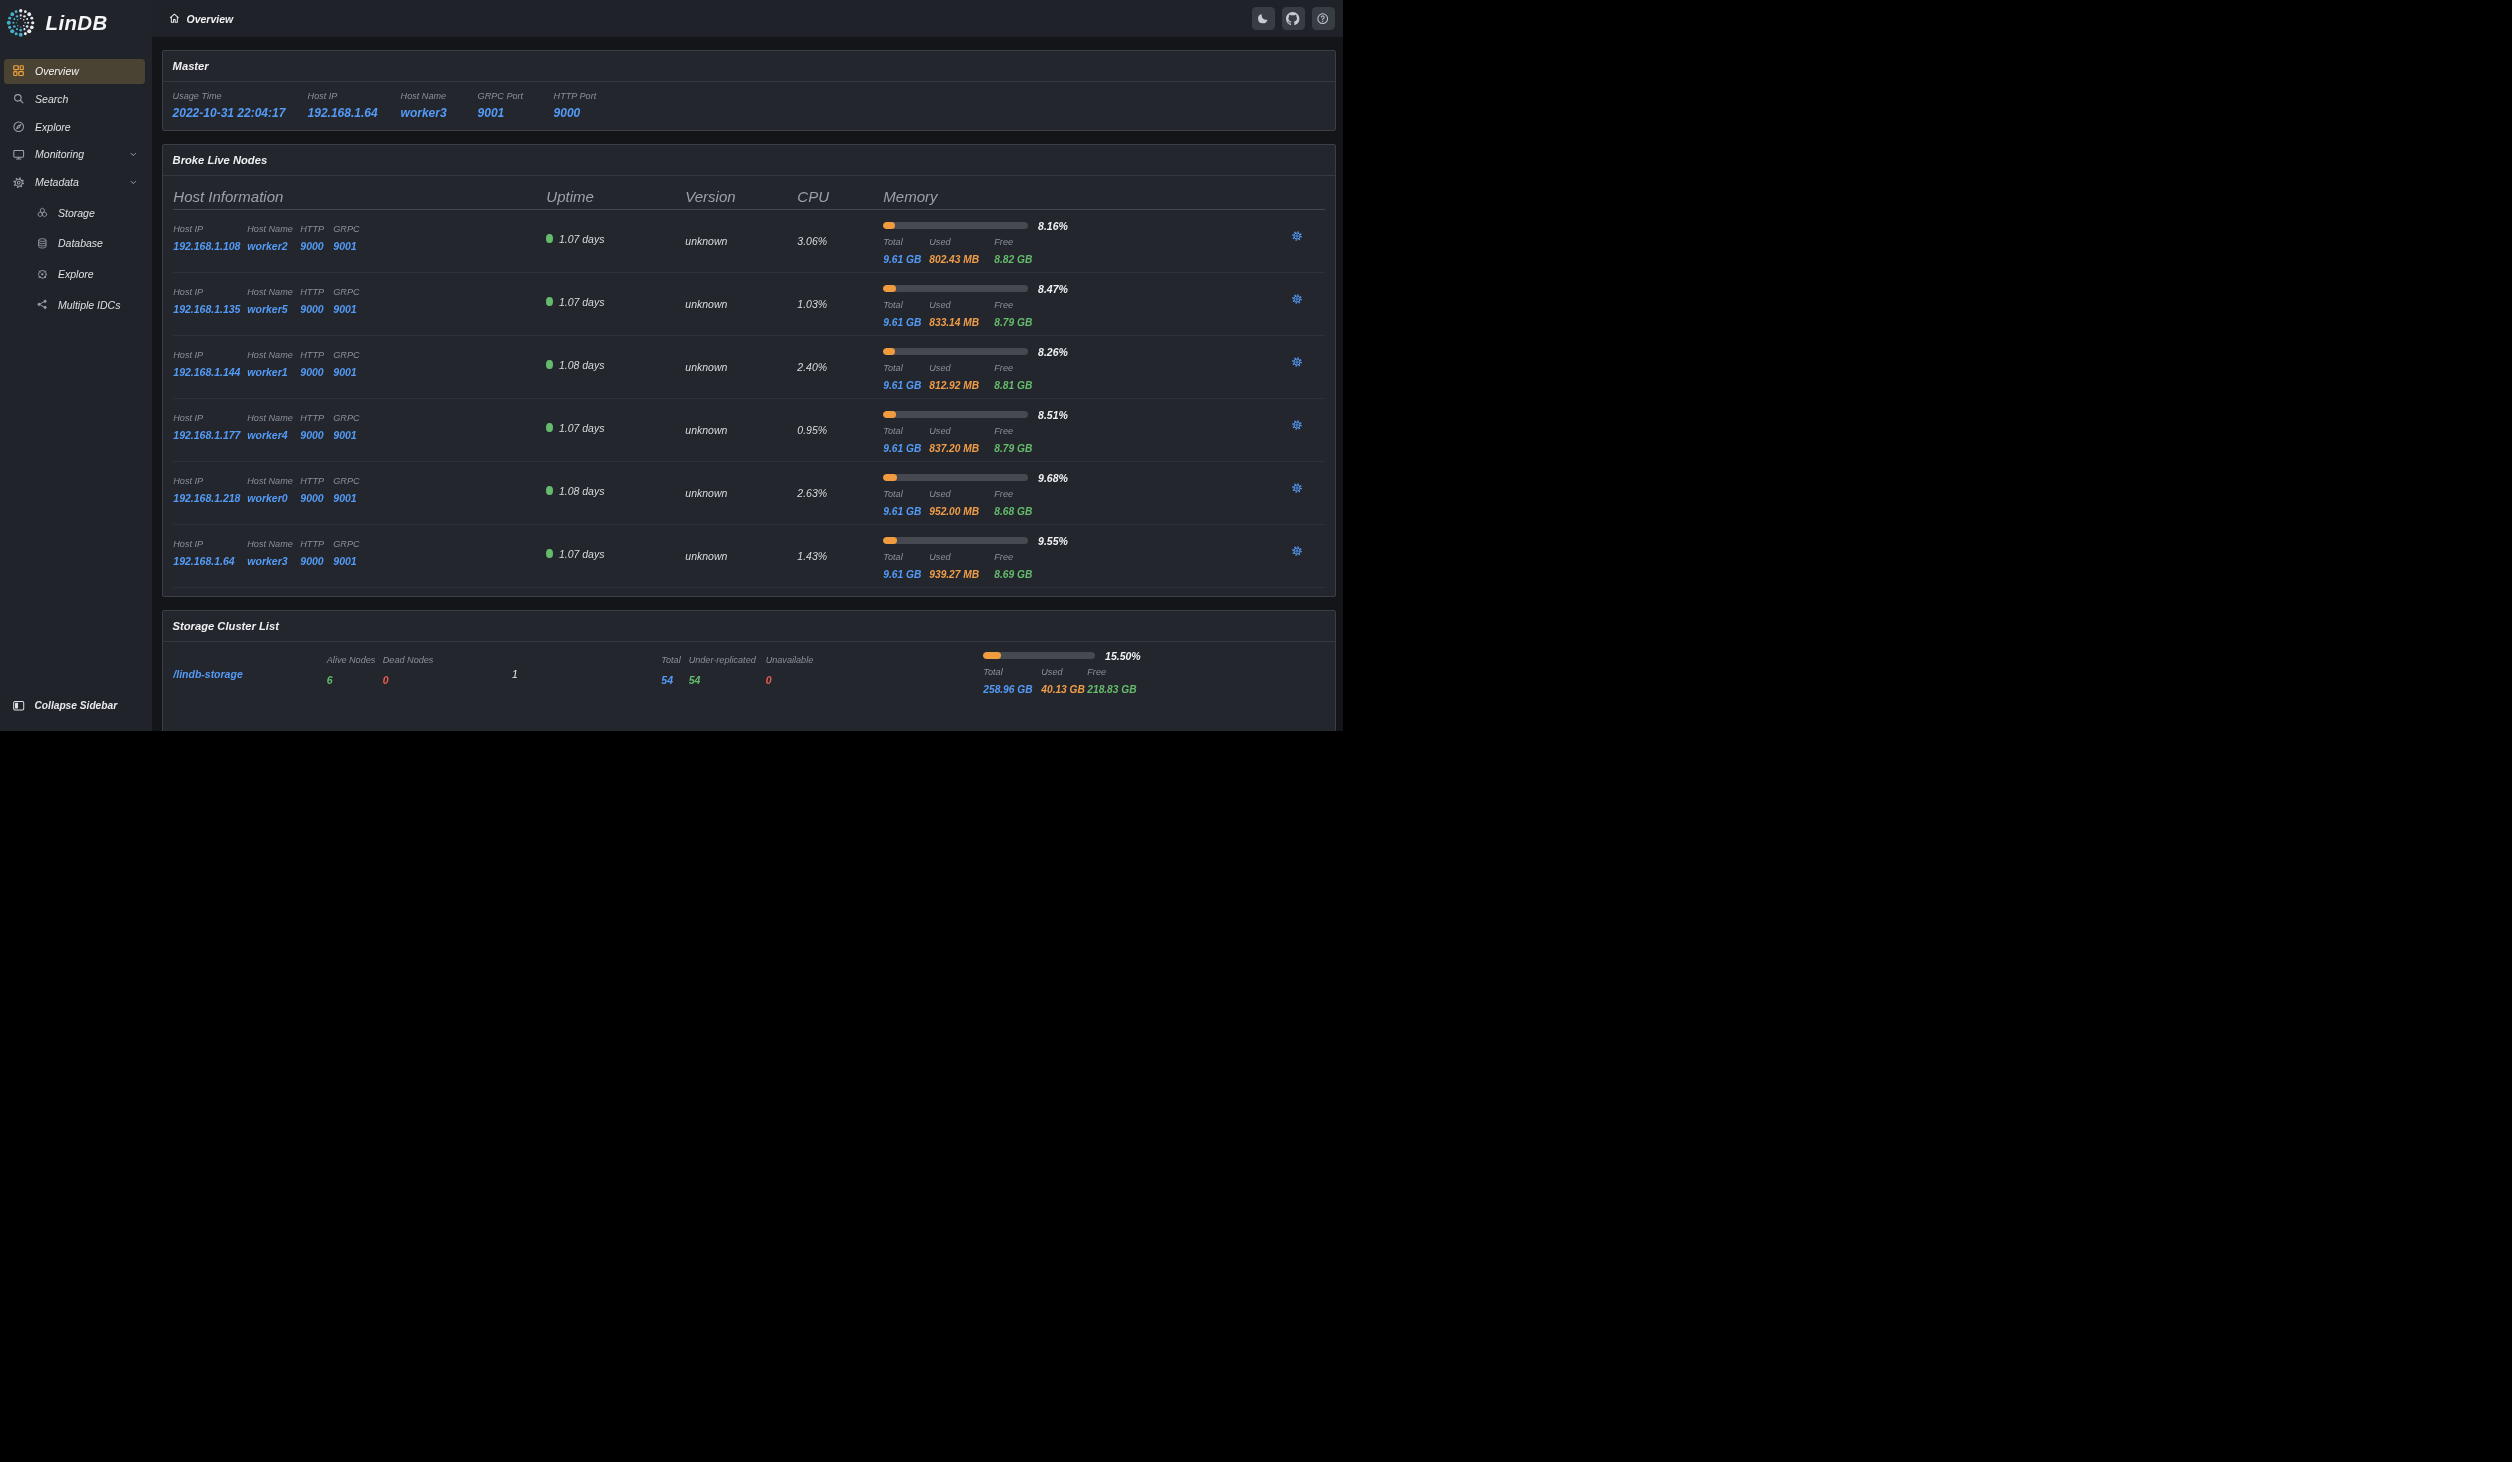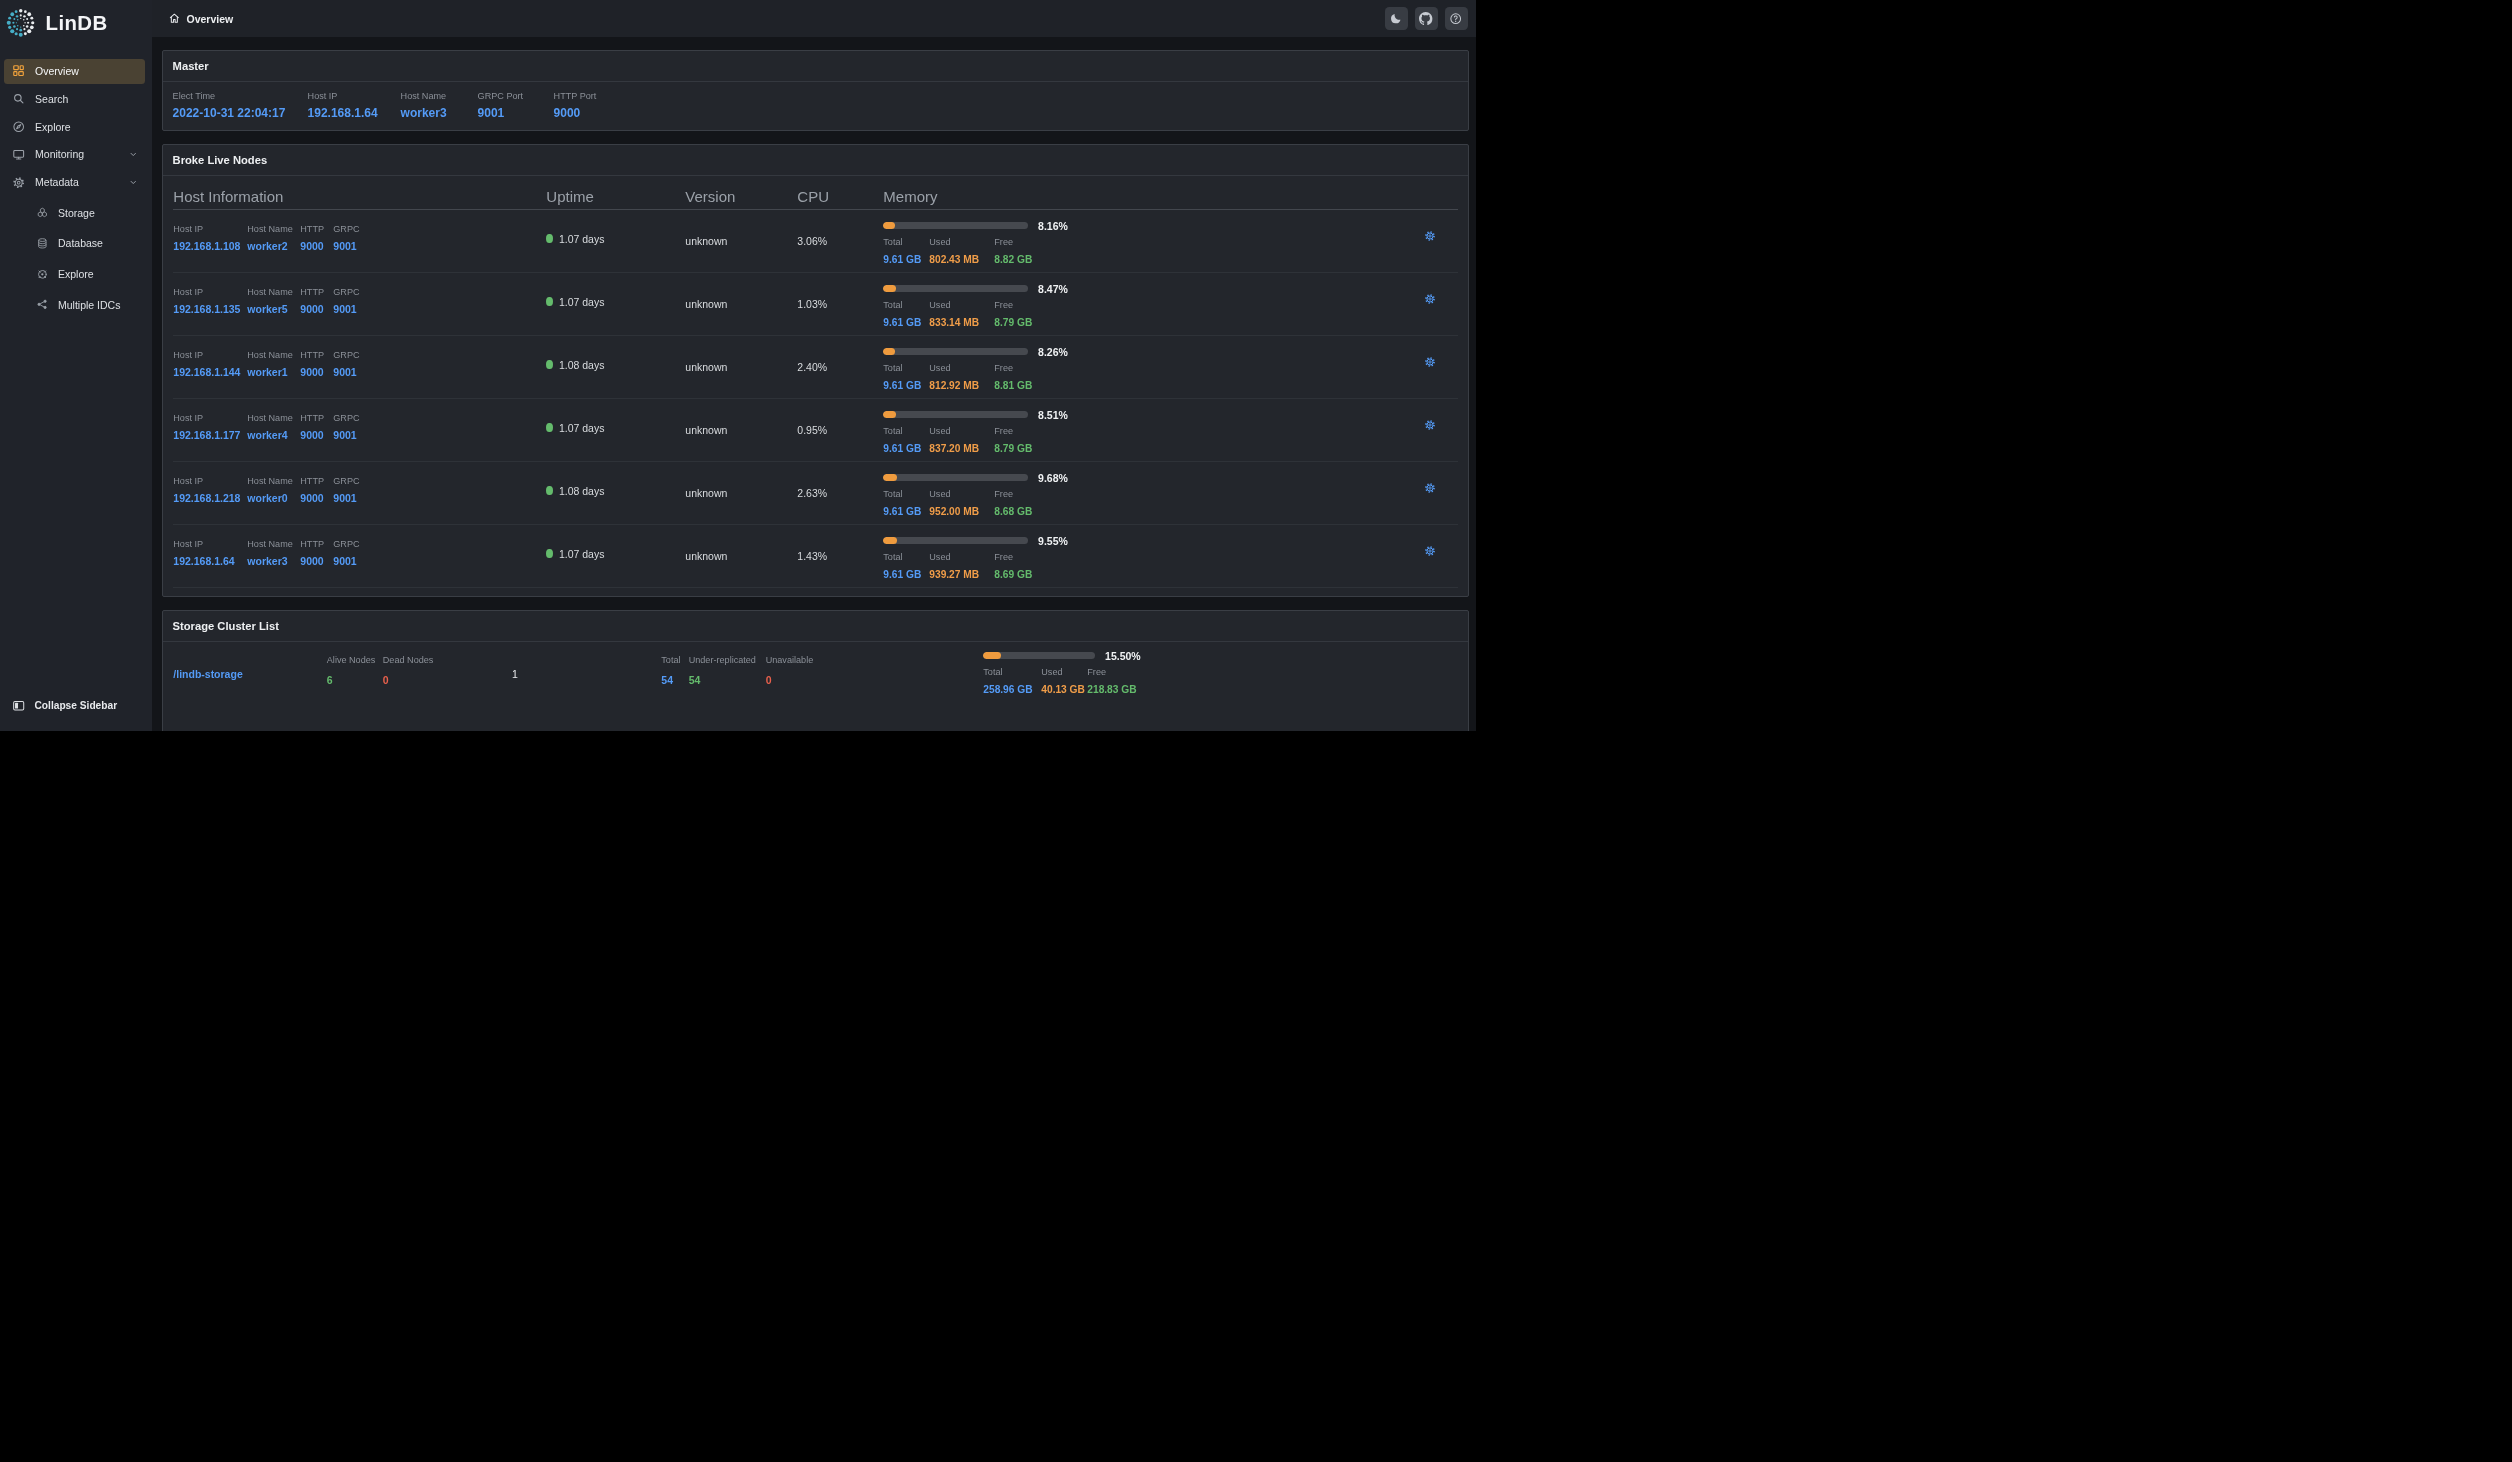--- a/index.html
+++ b/index.html
@@ -16,21 +16,21 @@
     --blue:#549bf7;
     --green:#64bb6c;
     --orange-val:#f09d49;
     --red:#e8604c;
     --accent:#f2a33c;
     --bar-track:#46494f;
   }
   *{margin:0;padding:0;box-sizing:border-box;}
   html,body{background:#000;}
   body{font-family:"Liberation Sans","DejaVu Sans",sans-serif;color:var(--txt);}
-  .stage{position:relative;width:1476px;height:731px;background:var(--page-bg);overflow:hidden;display:flex;}
+  .stage{position:relative;width:1343px;height:731px;background:var(--page-bg);overflow:hidden;display:flex;font-style:italic;}
 
   
   .sidebar{width:152px;height:100%;background:var(--side-bg);flex:0 0 152px;display:flex;flex-direction:column;position:relative;z-index:2;}
   .brand{display:flex;align-items:center;height:46px;padding-left:6.3px;}
   .brand svg{width:29.5px;height:29.5px;}
   .brand .brand-name{font-size:20.4px;font-weight:700;color:#f4f5f7;margin-left:9.8px;letter-spacing:0.4px;}
   .nav{padding-top:9.8px;}
   .side-item{display:flex;align-items:center;height:25px;margin:2.8px 7px 2.8px 3.5px;padding-left:8.4px;border-radius:3.5px;cursor:pointer;color:#dde0e4;}
   .side-item .ico{display:flex;align-items:center;color:var(--txt-dim);margin-right:9.8px;}
   .side-item .ico svg{width:13.4px;height:13.4px;}
@@ -318,21 +318,21 @@
         </button>
       </div>
     </header>
 
     <div class="content">
 
       <section class="card">
         <div class="card-title">Master</div>
         <div class="master-body">
           <div class="mfield mf0">
-            <span class="flabel">Elect Time</span>
+            <span class="flabel">Usage Time</span>
             <span class="fvalue">2022-10-31 22:04:17</span>
           </div>
           <div class="mfield mf1">
             <span class="flabel">Host IP</span>
             <span class="fvalue">192.168.1.64</span>
           </div>
           <div class="mfield mf2">
             <span class="flabel">Host Name</span>
             <span class="fvalue">worker3</span>
           </div>

